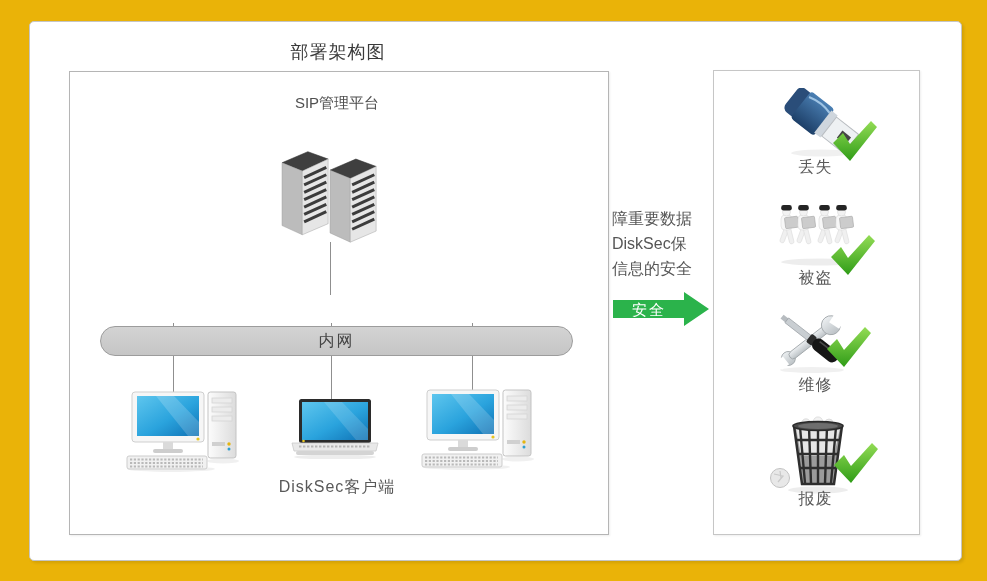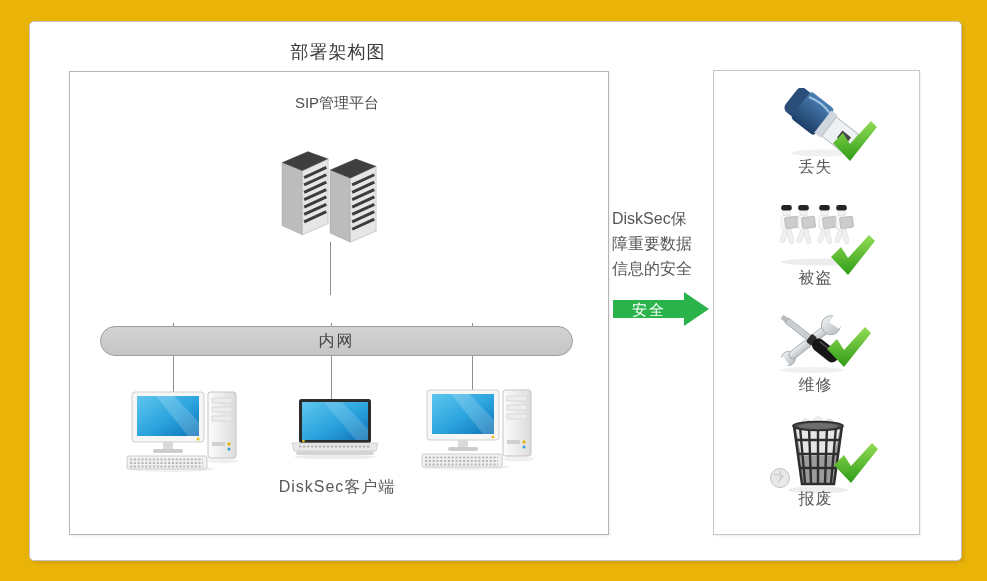--- a/index.html
+++ b/index.html
@@ -164,22 +164,22 @@
     <rect x="27" y="63" width="30" height="4" rx="2" fill="#cdcdcd"></rect>
     <rect x="1" y="70" width="80" height="13" rx="2" fill="#f1f1f1" stroke="#cdcdcd"></rect>
     <line x1="4" y1="73.5" x2="77" y2="73.5" stroke="#b9b9b9" stroke-width="1.8" stroke-dasharray="2.2,1.6"></line>
     <line x1="4" y1="77" x2="77" y2="77" stroke="#b9b9b9" stroke-width="1.8" stroke-dasharray="2.2,1.6"></line>
     <line x1="4" y1="80.5" x2="77" y2="80.5" stroke="#b9b9b9" stroke-width="1.8" stroke-dasharray="2.2,1.6"></line>
   </svg>
 
   <div class="abs clients-label">DiskSec客户端</div>
 
   <div class="abs mid-text">
+    <div>障重要数据</div>
     <div>DiskSec保</div>
-    <div>障重要数据</div>
     <div>信息的安全</div>
   </div>
 
   <svg class="abs" style="left:609px;top:289px" width="102" height="40" viewBox="0 0 102 40">
     <polygon points="4,11 75,11 75,3 100,20 75,37 75,29 4,29" fill="#2bb34b"></polygon>
     <text x="40" y="26" text-anchor="middle" font-size="15" fill="#ffffff" letter-spacing="2">安全</text>
   </svg>
 
   <div class="abs inner-box right-box"></div>
 

